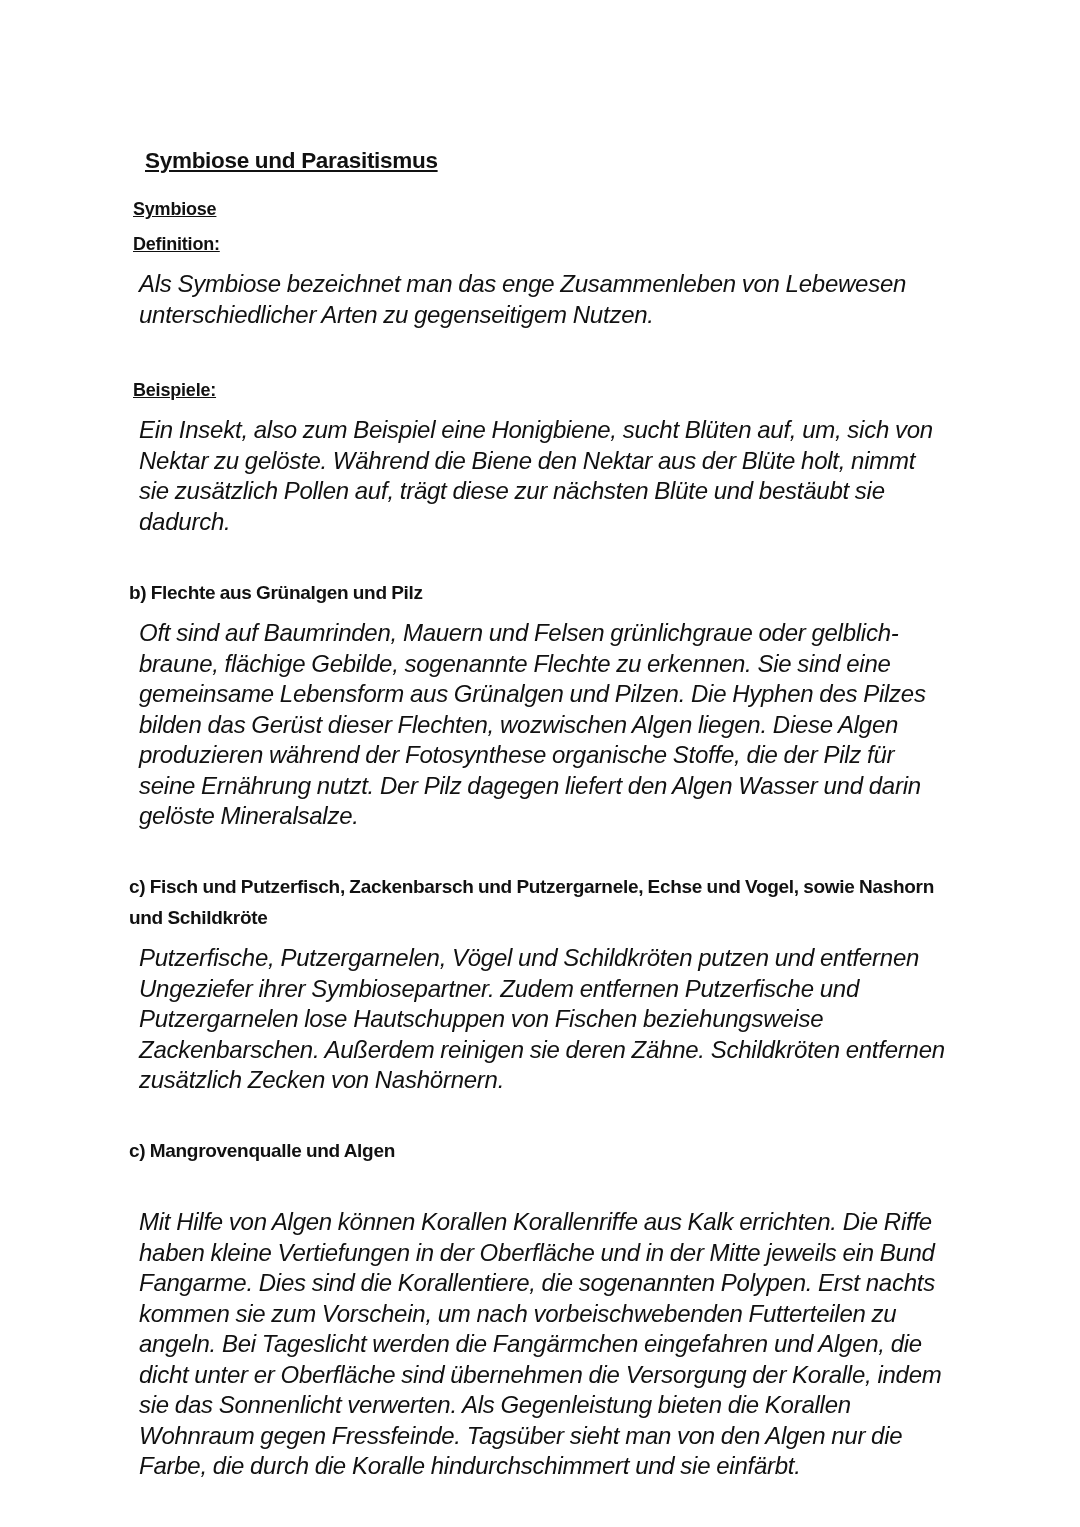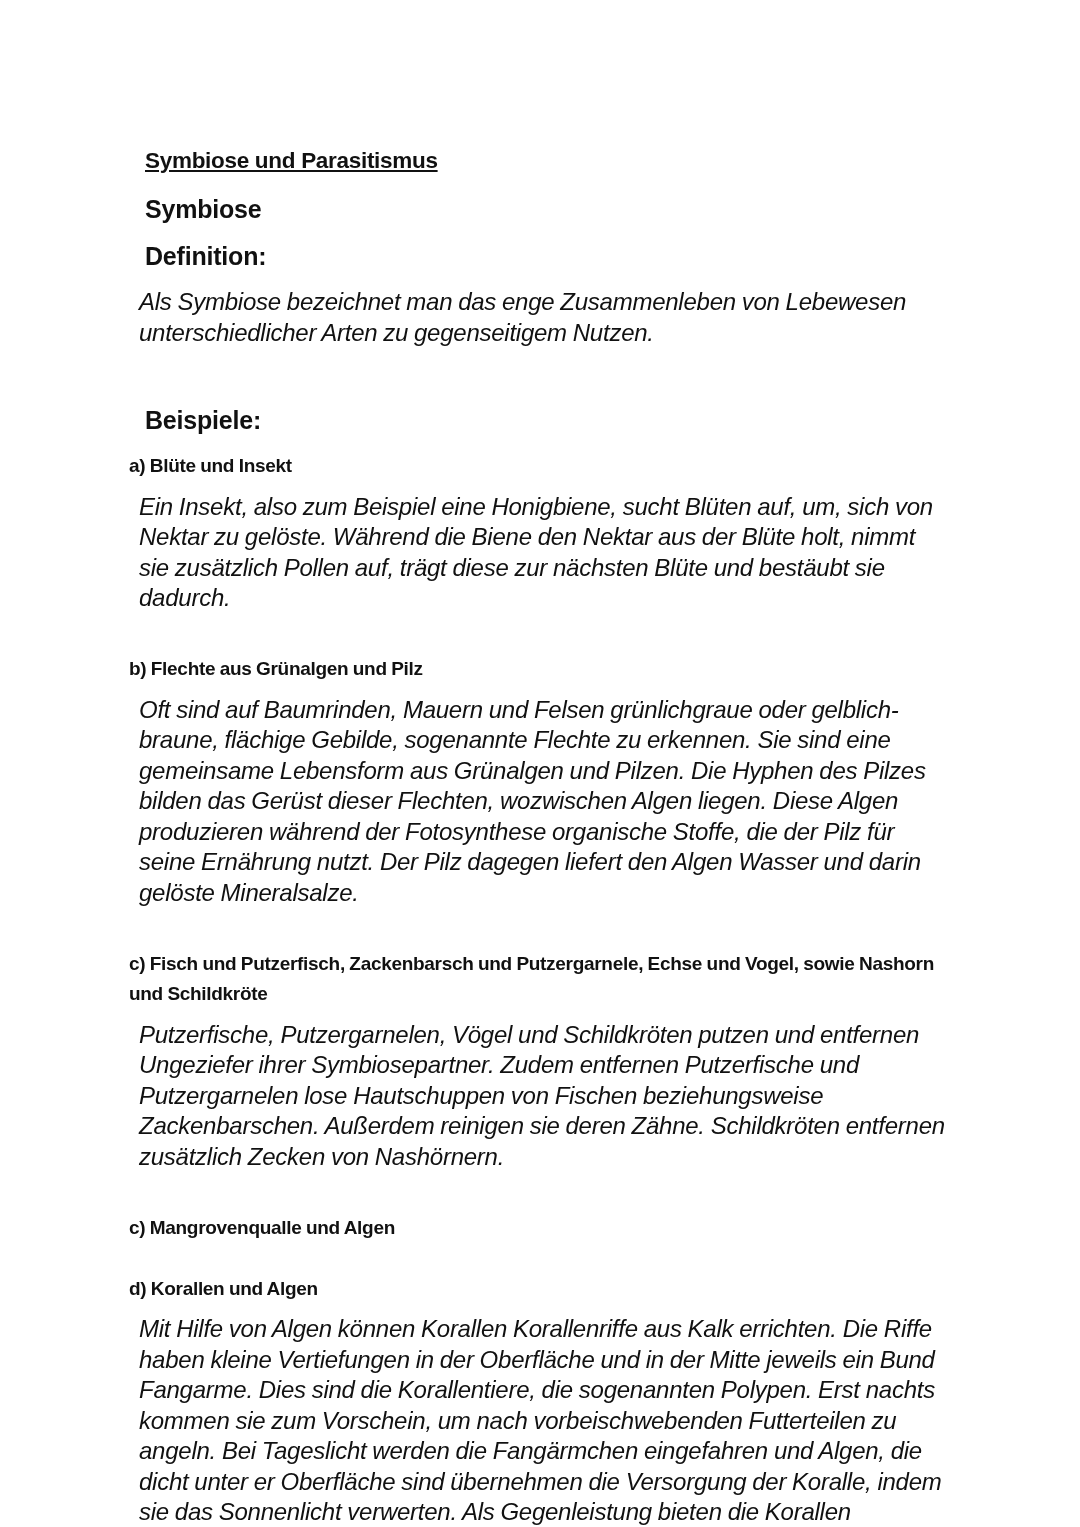--- a/index.html
+++ b/index.html
@@ -24,24 +24,25 @@
     .title {
       font-size: 22.5px;
       font-weight: bold;
       text-decoration: underline;
       line-height: 34px;
       letter-spacing: -0.3px;
       margin: 16px;
       height: 34px;
     }
     .sub-heading {
-      font-size: 25px;
+      font-size: 18px;
       font-weight: bold;
+      text-decoration: underline;
       line-height: 30.5px;
-      margin: 16px;
+      margin: 4px;
       letter-spacing: -0.2px;
     }
     .para {
       font-size: 24px;
       line-height: 30.5px;
       margin: 10px;
       letter-spacing: -0.25px;
       word-spacing: -0.5px;
       font-style: italic;
     }
@@ -64,21 +65,20 @@
   <h1 class="title">Symbiose und Parasitismus</h1>
   <h2 class="sub-heading">Symbiose</h2>
   <h3 class="sub-heading">Definition:</h3>
   <p class="para">Als Symbiose bezeichnet man das enge Zusammenleben von Lebewesen unterschiedlicher Arten zu gegenseitigem Nutzen.</p>
 
   <div class="gap"></div>
 
   <h3 class="sub-heading">Beispiele:</h3>
 
   <div>
-    <h4 class="example-heading">a) Blüte und Insekt</h4>
     <p class="para">Ein Insekt, also zum Beispiel eine Honigbiene, sucht Blüten auf, um, sich von Nektar zu gelöste. Während die Biene den Nektar aus der Blüte holt, nimmt sie zusätzlich Pollen auf, trägt diese zur nächsten Blüte und bestäubt sie dadurch.</p>
   </div>
 
   <div class="gap"></div>
 
   <div>
     <h4 class="example-heading">b) Flechte aus Grünalgen und Pilz</h4>
     <p class="para">Oft sind auf Baumrinden, Mauern und Felsen grünlichgraue oder gelblich-braune, flächige Gebilde, sogenannte Flechte zu erkennen. Sie sind eine gemeinsame Lebensform aus Grünalgen und Pilzen. Die Hyphen des Pilzes bilden das Gerüst dieser Flechten, wozwischen Algen liegen. Diese Algen produzieren während der Fotosynthese organische Stoffe, die der Pilz für seine Ernährung nutzt. Der Pilz dagegen liefert den Algen Wasser und darin gelöste Mineralsalze.</p>
   </div>
 
@@ -91,16 +91,15 @@
 
   <div class="gap"></div>
 
   <div>
     <h4 class="example-heading">c) Mangrovenqualle und Algen</h4>
   </div>
 
   <div class="gap"></div>
 
   <div>
-    <h4 class="example-heading">d) Korallen und Algen</h4>
     <p class="para">Mit Hilfe von Algen können Korallen Korallenriffe aus Kalk errichten. Die Riffe haben kleine Vertiefungen in der Oberfläche und in der Mitte jeweils ein Bund Fangarme. Dies sind die Korallentiere, die sogenannten Polypen. Erst nachts kommen sie zum Vorschein, um nach vorbeischwebenden Futterteilen zu angeln. Bei Tageslicht werden die Fangärmchen eingefahren und Algen, die dicht unter er Oberfläche sind übernehmen die Versorgung der Koralle, indem sie das Sonnenlicht verwerten. Als Gegenleistung bieten die Korallen Wohnraum gegen Fressfeinde. Tagsüber sieht man von den Algen nur die Farbe, die durch die Koralle hindurchschimmert und sie einfärbt.</p>
   </div>
 </div>
 
 </body></html>

